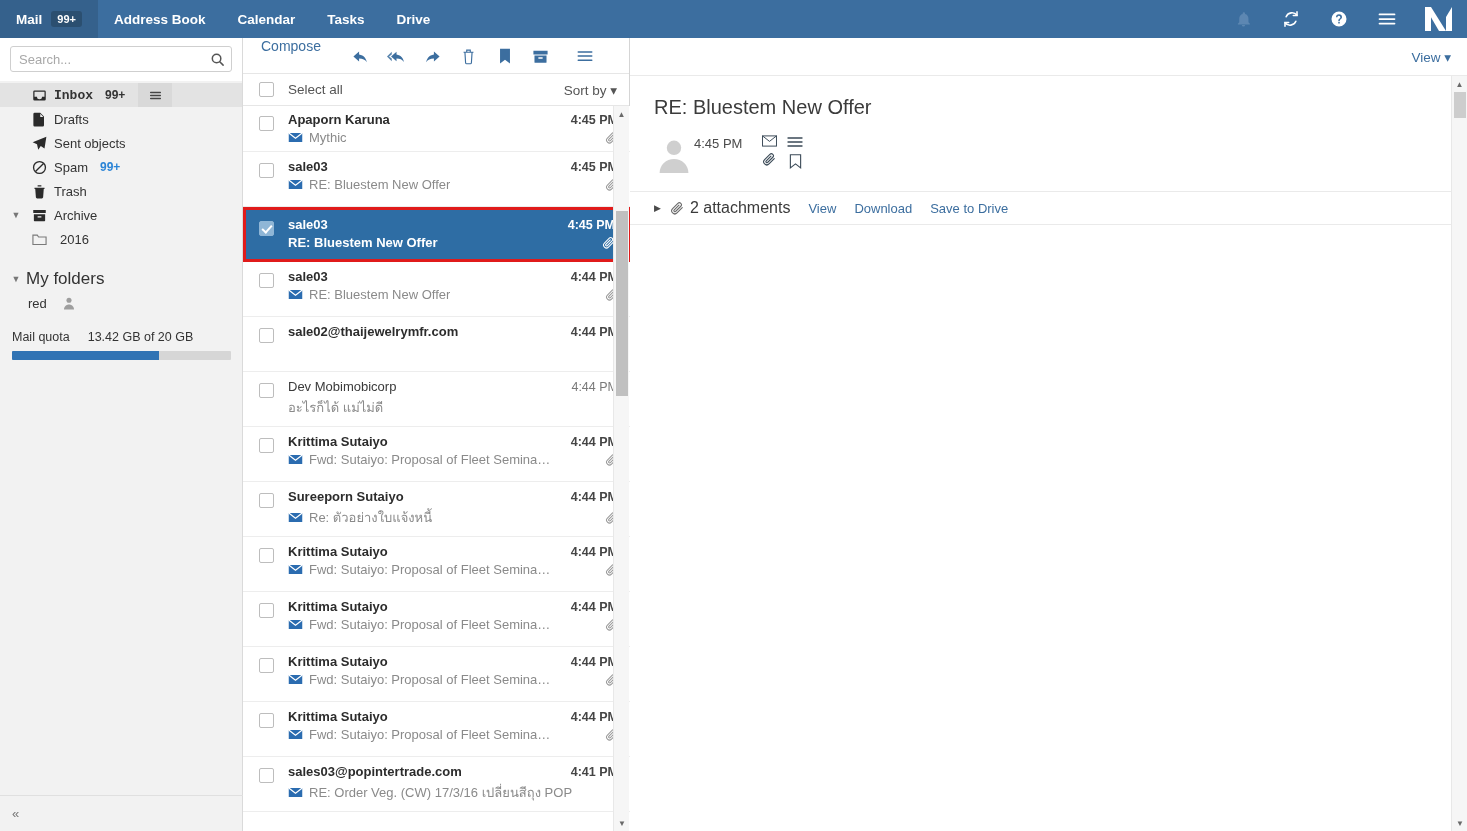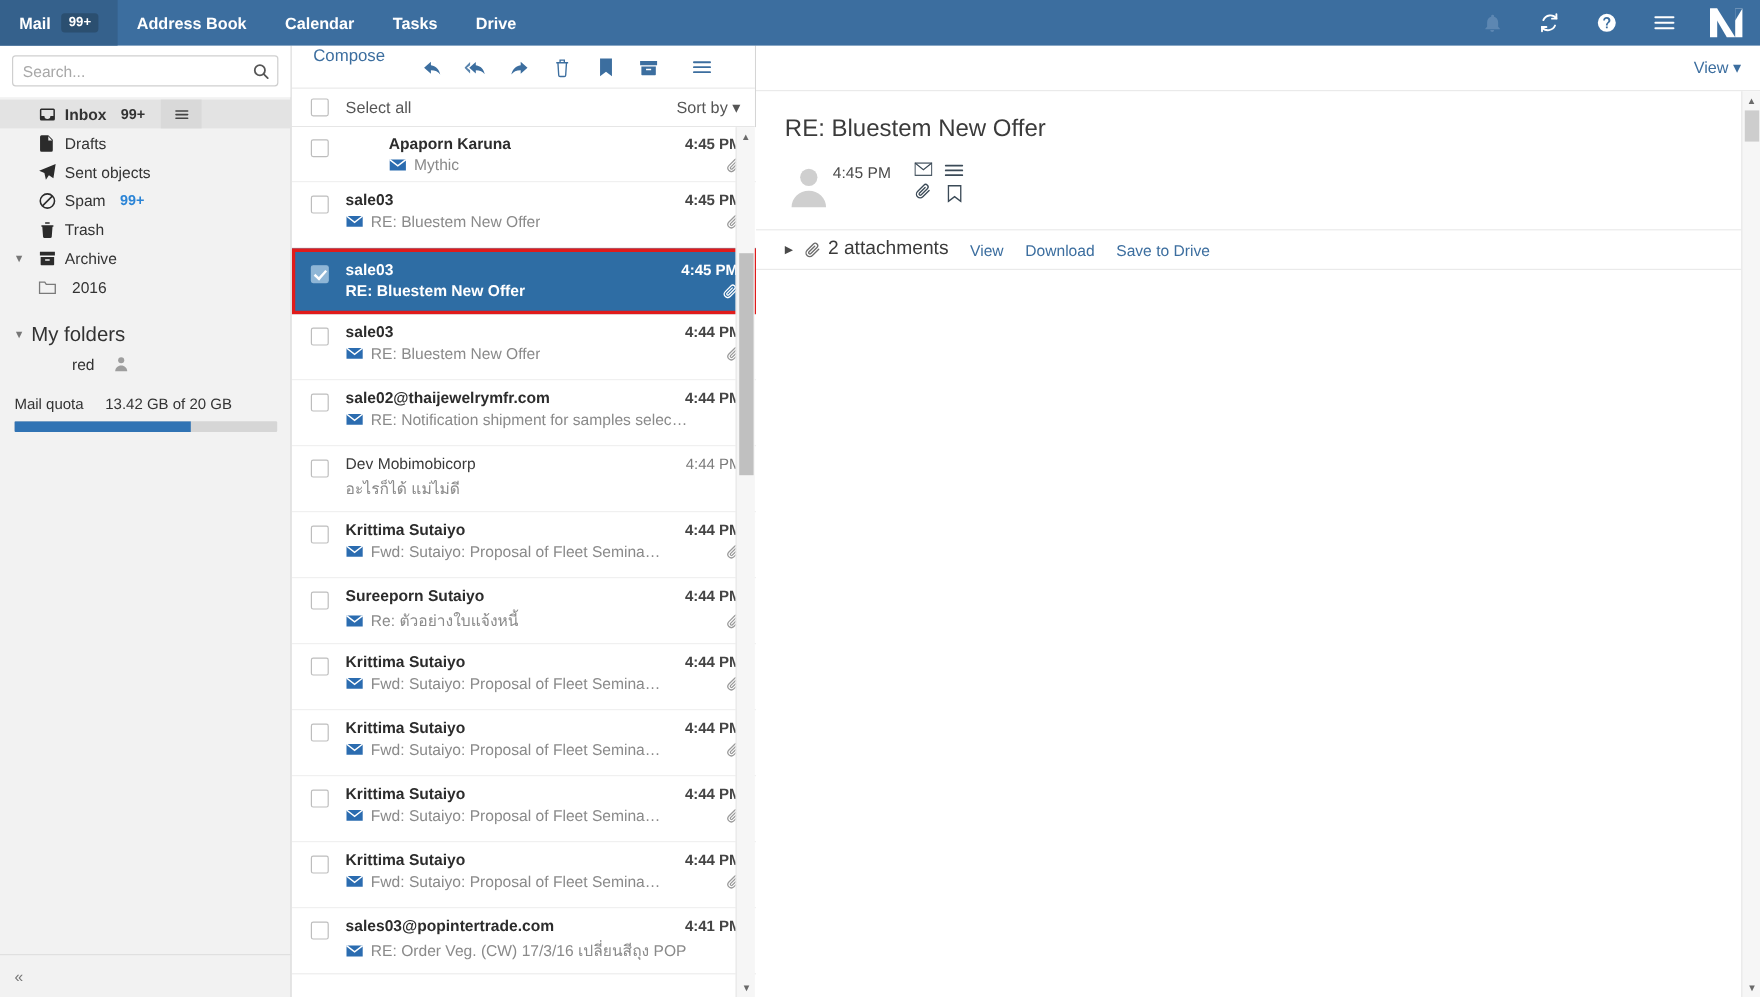--- a/index.html
+++ b/index.html
@@ -56,21 +56,21 @@
 
   .folders { padding-top: 2px; }
   .frow {
     display: flex; align-items: center; height: 24px; font-size: 13px;
     color: #333; cursor: pointer; position: relative; padding-left: 6px;
   }
   .frow.sel { background: #E3E3E3; }
   .twisty { width: 20px; display: flex; align-items: center; justify-content: center; color: #777; font-size: 9px; }
   .ficon { width: 26px; display: flex; align-items: center; justify-content: center; color: #2b2b2b; }
   .fname { padding-left: 2px; }
-  .fname.b { font-weight: bold; }
+  .fname.b { font-weight: bold; font-family: Liberation Mono, monospace; }
   .fcount { margin-left: 12px; font-weight: bold; font-size: 12px; }
   .fcount.dark { color: #333; }
   .fcount.blue { color: #2B84D6; }
   .fmenu {
     margin-left: 13px; width: 34px; height: 24px; background: #D9D9D9;
     display: flex; align-items: center; justify-content: center; cursor: pointer;
   }
   .sub { padding-left: 26px; }
   .group-title { font-size: 17px; color: #333; }
 
@@ -133,21 +133,21 @@
   .mtop { display: flex; align-items: baseline; }
   .msender { font-size: 13px; font-weight: bold; color: #2C2C2C; white-space: nowrap; overflow: hidden; text-overflow: ellipsis; }
   .mtime { margin-left: auto; font-size: 12.5px; font-weight: bold; color: #454545; padding-left: 10px; white-space: nowrap; }
   .mbot { display: flex; align-items: center; margin-top: 3px; }
   .env { width: 17px; flex: none; display: flex; align-items: center; color: #2B6CB0; }
   .msubj {
     font-size: 13px; color: #8A8A8A; white-space: nowrap; overflow: hidden;
     text-overflow: ellipsis; padding-left: 4px;
   }
   .mclip { margin-left: auto; padding-left: 8px; color: #9A9A9A; flex: none; display: flex; align-items: center; }
-  .mrow.first { height: 46px; align-items: flex-end; gap: 36px; }
+  .mrow.first { height: 46px; align-items: flex-end; }
   .mrow.first .mbody { padding-top: 0; padding-bottom: 6px; }
   .mrow.first .cbx { margin-top: 0; margin-bottom: 20px; }
 
   .mrow.active { background: #2E6DA4; border: 3px solid #E01B1B; height: 55px; padding-left: 13px; }
   .mrow.active .msender,
   .mrow.active .mtime { color: #fff; }
   .mrow.active .msubj { color: #fff; font-weight: bold; font-size: 13px; padding-left: 0; }
   .mrow.active .mclip { color: #fff; }
   .mrow.active .cbx.on { background: #8FB6D6; border-color: #8FB6D6; }
   .mrow.active .mbody { padding-top: 7px; }
@@ -384,21 +384,21 @@
       </span>
       <span class="fname" style="padding-left:8px">2016</span>
     </div>
 
     <div style="height:16px"></div>
 
     <div class="frow">
       <span class="twisty">▼</span>
       <span class="group-title">My folders</span>
     </div>
-    <div class="frow" style="padding-left:60px">
+    <div class="frow" style="padding-left:28px">
       <span>red</span>
       <span style="padding-left:16px;display:flex;align-items:center">
         <svg width="12" height="13" viewBox="0 0 20 22" fill="#9E9E9E">
             <circle cx="10" cy="5.5" r="4.3"></circle>
             <path d="M1.5 21c0-4.7 3.8-8.3 8.5-8.3s8.5 3.6 8.5 8.3z"></path>
           </svg>
       </span>
     </div>
   </div>
 
@@ -561,29 +561,20 @@
         </span>
       </span>
     </div>
 
     <div class="mrow">
       <span class="cbx"></span>
       <span class="mbody">
         <span class="mtop">
           <span class="msender">sale02@thaijewelrymfr.com</span>
           <span class="mtime">4:44 PM</span>
-        </span>
-        <span class="mbot">
-          <span class="env">
-            <svg width="15" height="11" viewBox="0 0 20 14">
-                <path d="M1 1h18v12H1z" fill="#2B6CB0"></path>
-                <path d="M1 1l9 7 9-7" fill="none" stroke="#fff" stroke-width="1.6"></path>
-              </svg>
-          </span>
-          <span class="msubj">RE: Notification shipment for samples selec…</span>
         </span>
       </span>
     </div>
 
     <div class="mrow">
       <span class="cbx"></span>
       <span class="mbody">
         <span class="mtop">
           <span class="msender" style="font-weight:normal;color:#3A3A3A">Dev Mobimobicorp</span>
           <span class="mtime" style="font-weight:normal;color:#7A7A7A">4:44 PM</span>

